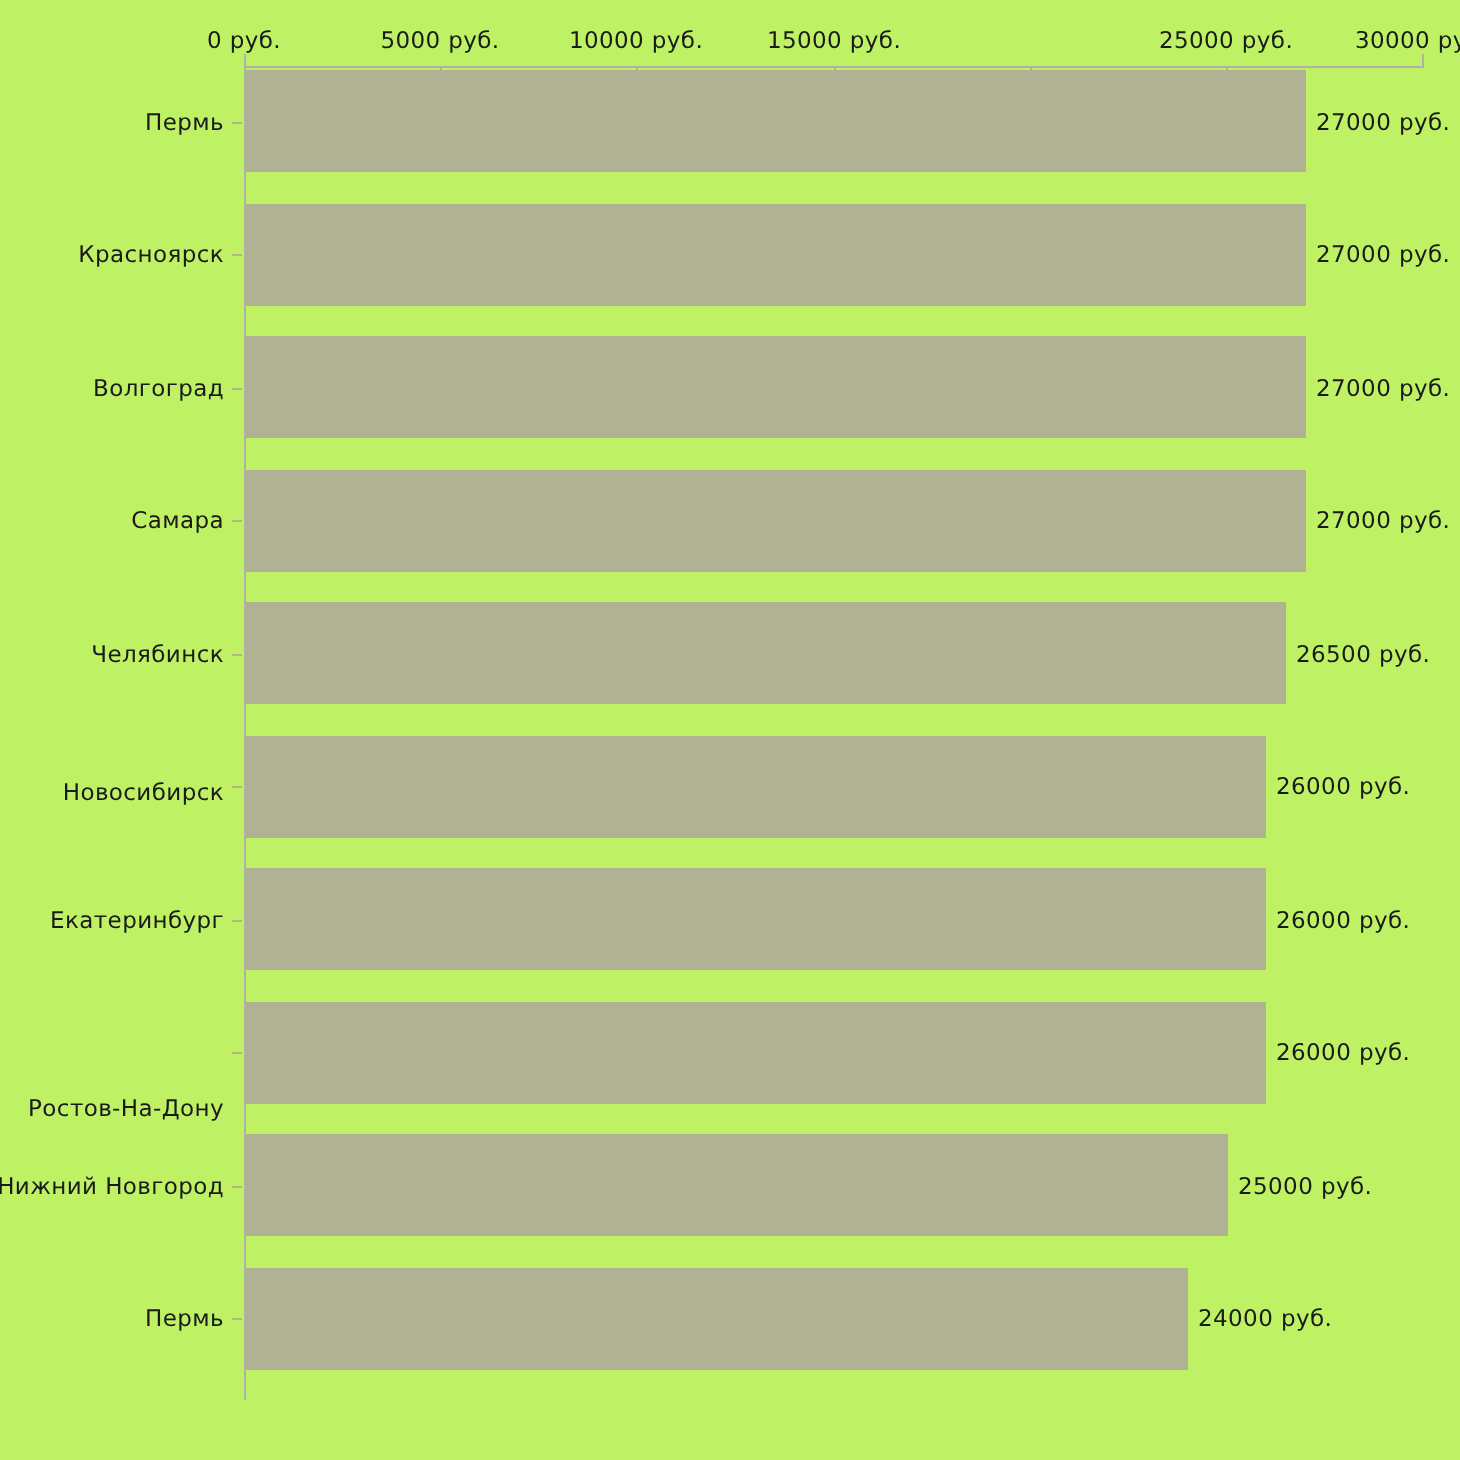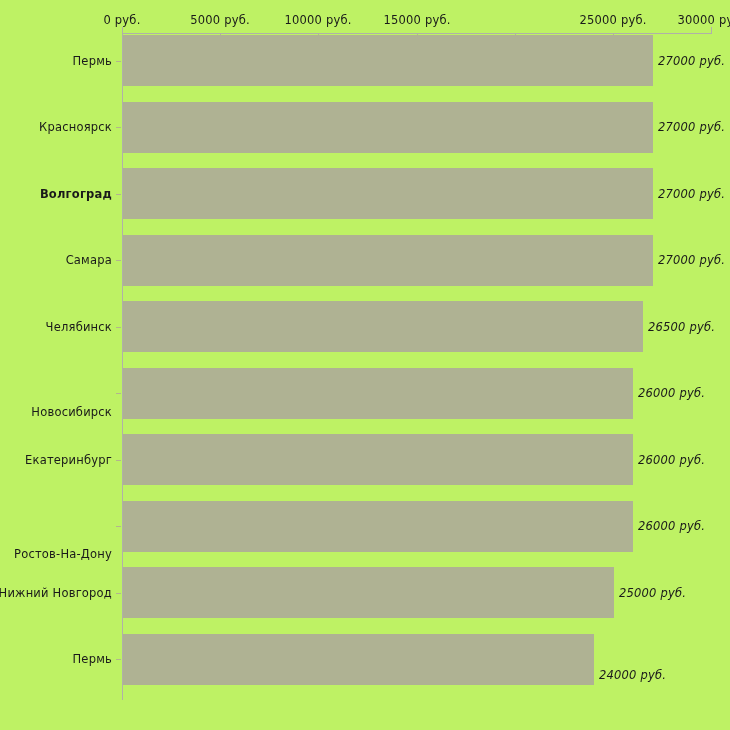--- a/index.html
+++ b/index.html
@@ -87,21 +87,20 @@
     left: 123px;
     background: #afb293;
   }
   .bar-value {
     position: absolute;
     font-size: 11.5px;
     color: #1a1a1a;
     white-space: nowrap;
     transform: translateY(-50%);
     letter-spacing: 0.2px;
-    font-style: italic;
   }
 </style>
 </head>
 <body>
 
 <div id="chart-root">
 
   <div class="axis-top"></div>
   <div class="axis-left"></div>
 
@@ -137,35 +136,35 @@
       <div class="bar-value" style="left: 648px; top: 327px;">26500 руб.</div>
       <div class="bar" title="Новосибирск — 26000 руб." style="top: 368px; height: 51px; width: 510px; background: rgb(175, 178, 147);"></div>
       <div class="bar-value" style="left: 638px; top: 393px;">26000 руб.</div>
       <div class="bar" title="Екатеринбург — 26000 руб." style="top: 434px; height: 51px; width: 510px; background: rgb(175, 178, 147);"></div>
       <div class="bar-value" style="left: 638px; top: 460px;">26000 руб.</div>
       <div class="bar" title="Ростов-На-Дону — 26000 руб." style="top: 501px; height: 51px; width: 510px; background: rgb(175, 178, 147);"></div>
       <div class="bar-value" style="left: 638px; top: 526px;">26000 руб.</div>
       <div class="bar" title="Нижний Новгород — 25000 руб." style="top: 567px; height: 51px; width: 491px; background: rgb(175, 178, 147);"></div>
       <div class="bar-value" style="left: 619px; top: 593px;">25000 руб.</div>
       <div class="bar" title="Москва — 24000 руб." style="top: 634px; height: 51px; width: 471px; background: rgb(175, 178, 147);"></div>
-      <div class="bar-value" style="left: 599px; top: 659px; margin-top: 16px;">24000 руб.</div>
+      <div class="bar-value" style="left: 599px; top: 659px;">24000 руб.</div>
     </div>
   <div id="cats-layer">
       <div class="ytick" style="top: 61px;"></div>
       <div class="cat-label" style="top: 61px;">Пермь</div>
       <div class="ytick" style="top: 127px;"></div>
       <div class="cat-label" style="top: 127px;">Красноярск</div>
       <div class="ytick" style="top: 194px;"></div>
-      <div class="cat-label" style="top: 194px; font-weight: bold;">Волгоград</div>
+      <div class="cat-label" style="top: 194px;">Волгоград</div>
       <div class="ytick" style="top: 260px;"></div>
       <div class="cat-label" style="top: 260px;">Самара</div>
       <div class="ytick" style="top: 327px;"></div>
       <div class="cat-label" style="top: 327px;">Челябинск</div>
       <div class="ytick" style="top: 393px;"></div>
-      <div class="cat-label" style="top: 412px;">Новосибирск</div>
+      <div class="cat-label" style="top: 396px;">Новосибирск</div>
       <div class="ytick" style="top: 460px;"></div>
       <div class="cat-label" style="top: 460px;">Екатеринбург</div>
       <div class="ytick" style="top: 526px;"></div>
       <div class="cat-label" style="top: 554px;">Ростов-На-Дону</div>
       <div class="ytick" style="top: 593px;"></div>
       <div class="cat-label" style="top: 593px;">Нижний Новгород</div>
       <div class="ytick" style="top: 659px;"></div>
       <div class="cat-label" style="top: 659px;">Пермь</div>
     </div>
 

